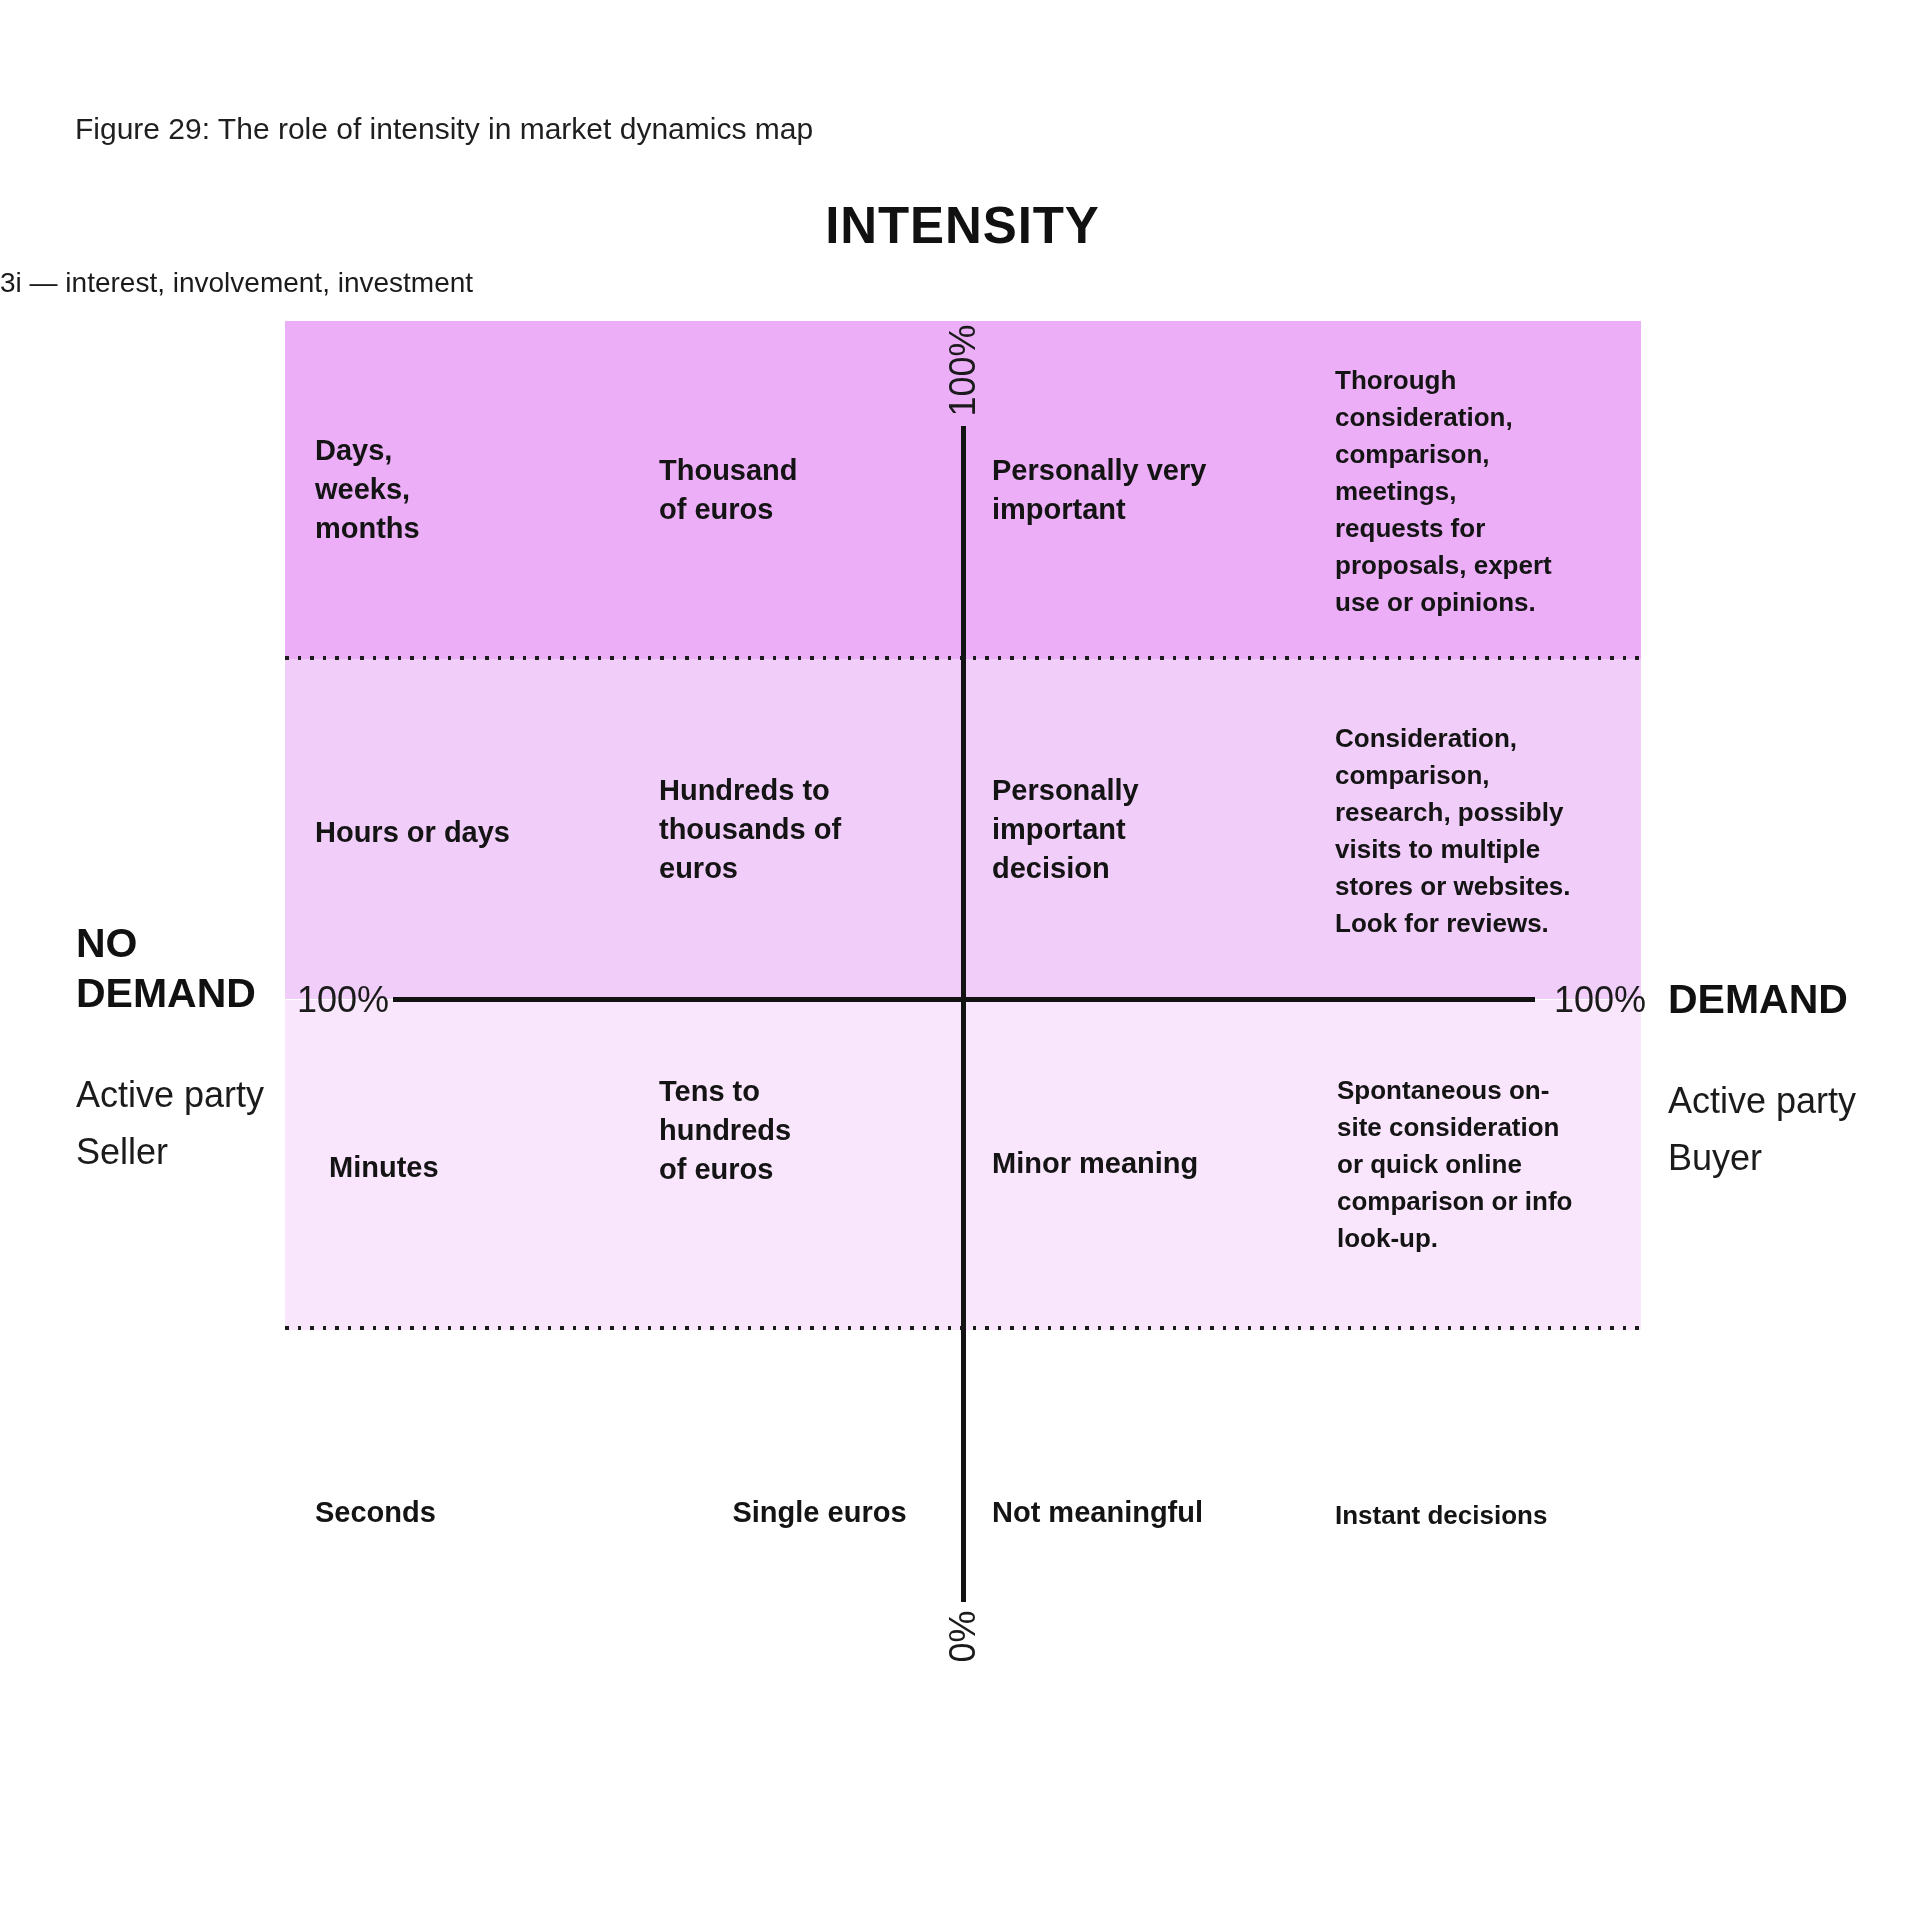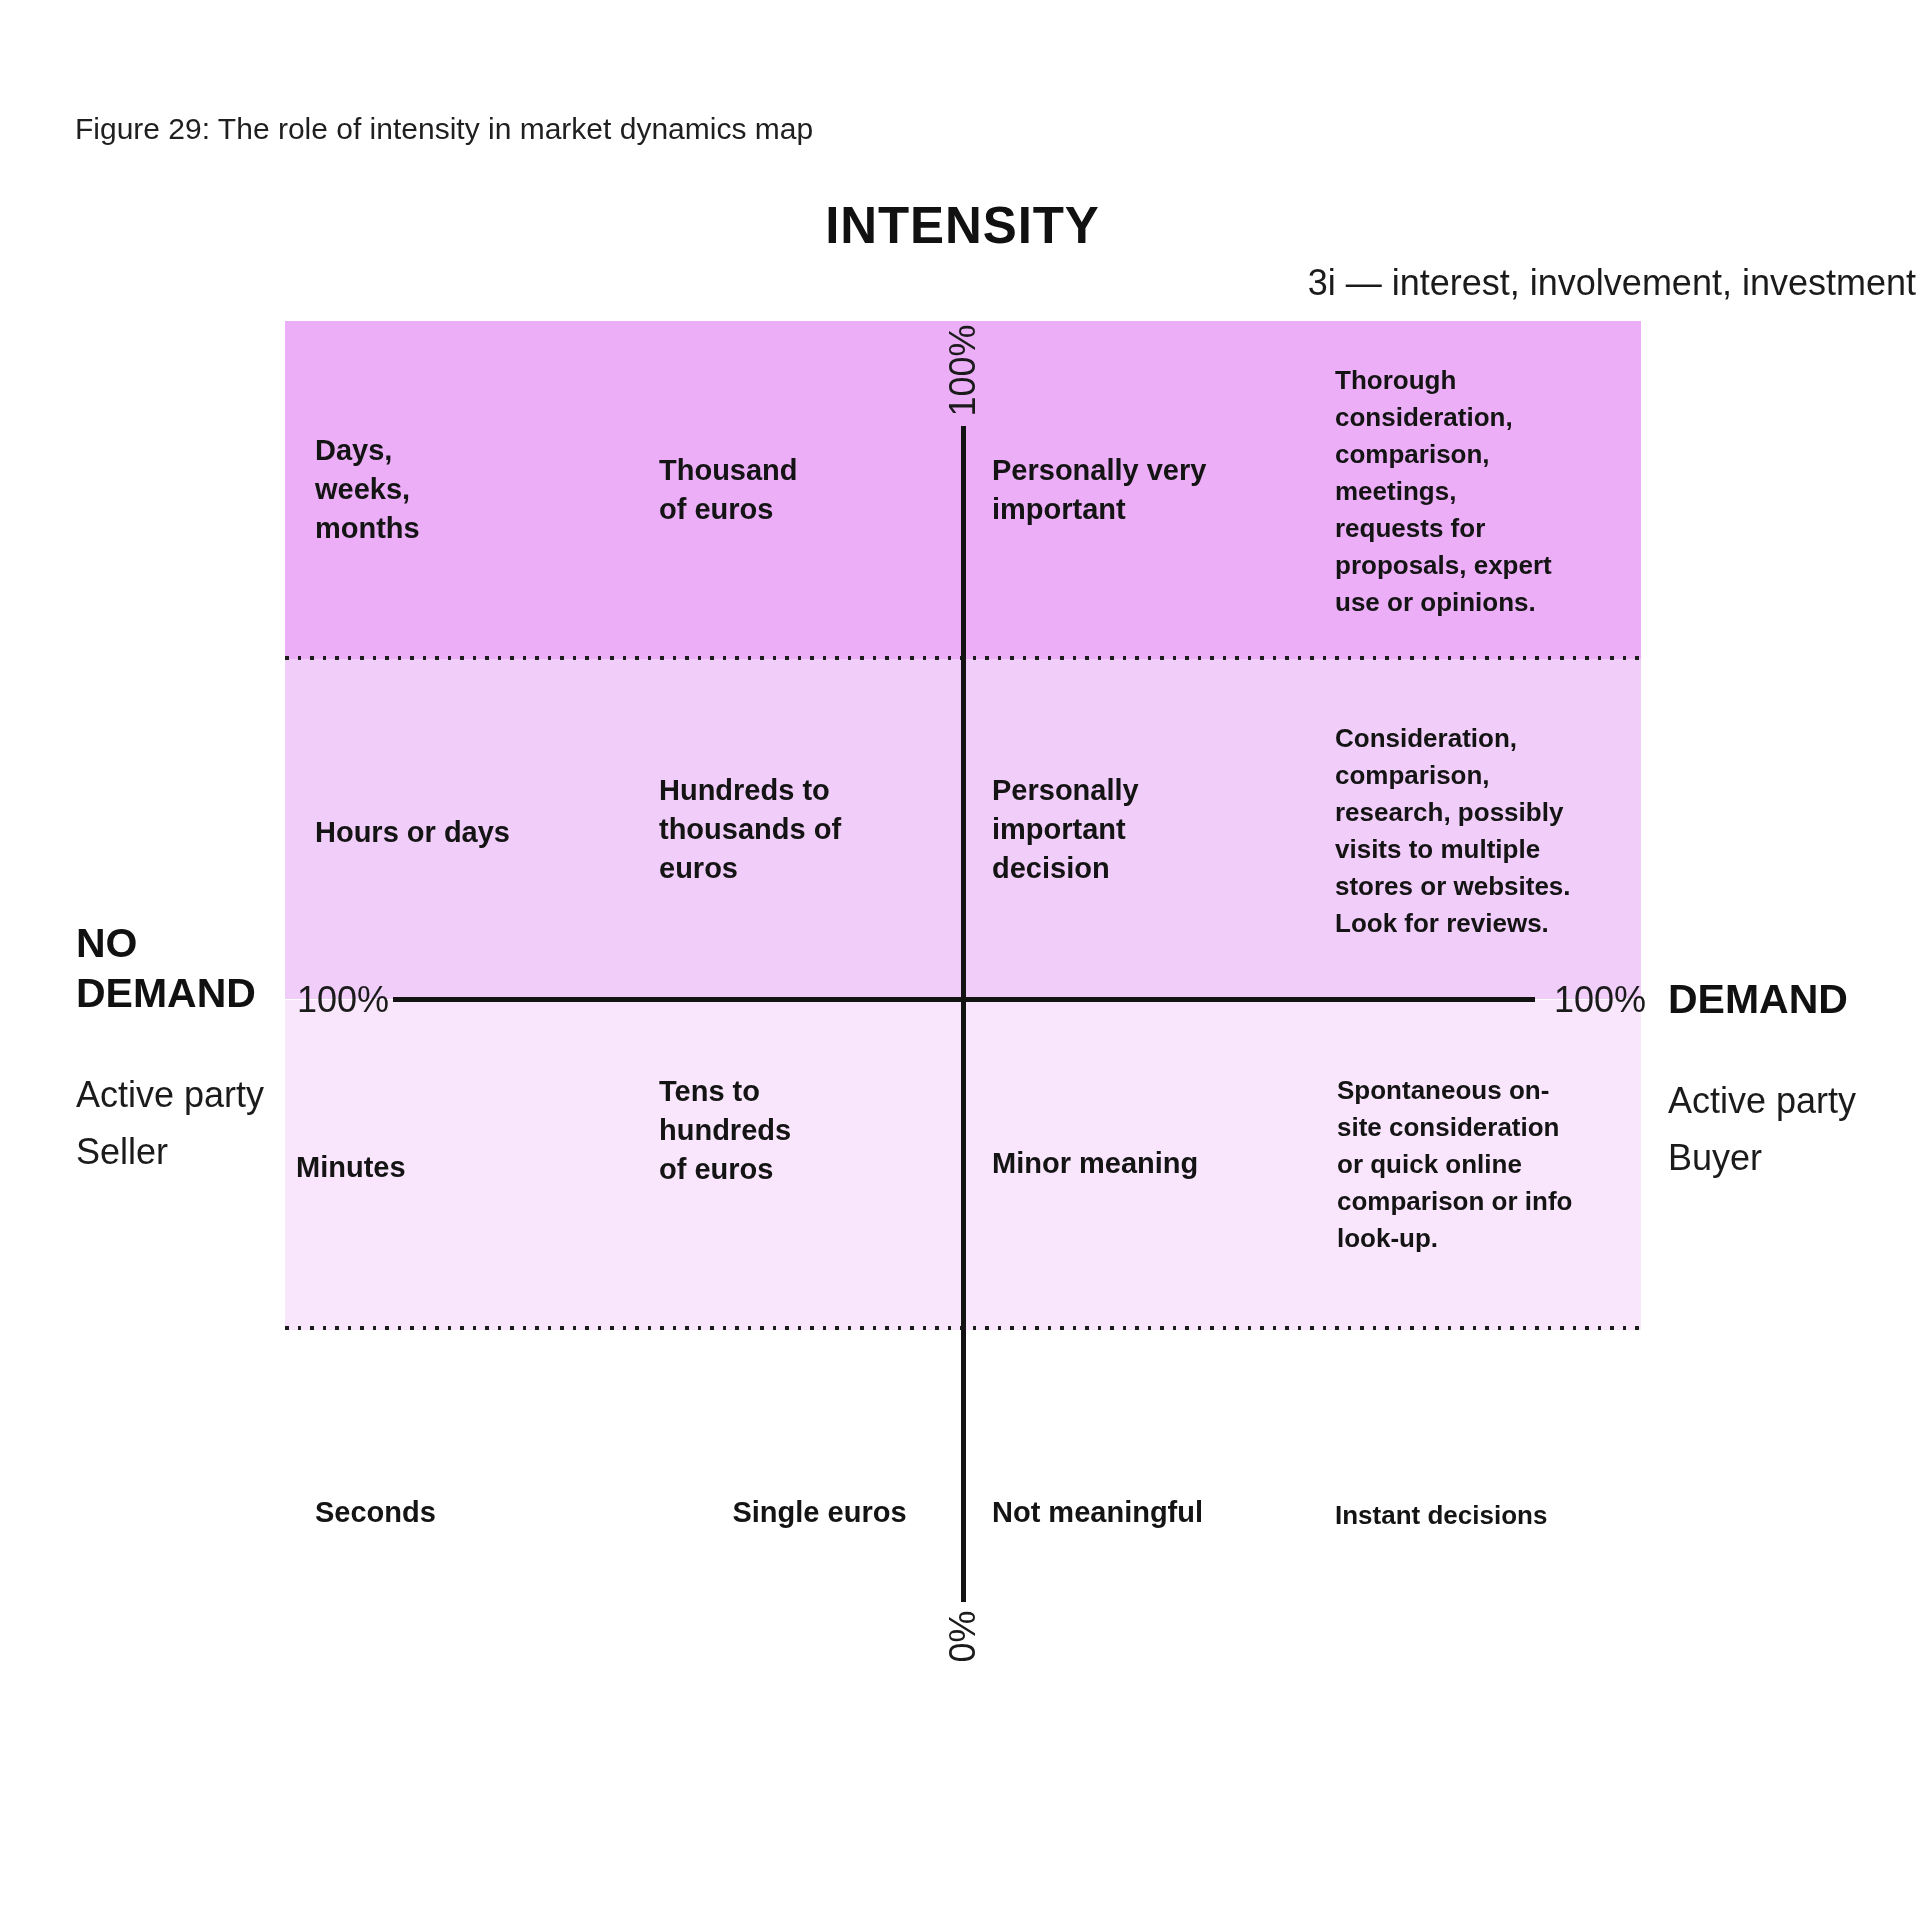--- a/index.html
+++ b/index.html
@@ -28,22 +28,22 @@
     text-align: center;
     font-size: 51px;
     font-weight: 800;
     letter-spacing: 0.9px;
     line-height: 55px;
     color: #111111;
   }
   .chart-subtitle {
     position: absolute;
     left: 0; top: 260px; width: 1916px;
-    text-align: right;
-    font-size: 36px;
+    text-align: left;
+    font-size: 28px;
     font-weight: 400;
     line-height: 45px;
     color: #1b1b1b;
   }
 
   .band {
     position: absolute;
     left: 285px;
     width: 1356px;
   }
@@ -128,21 +128,21 @@
   .r1c1 { left: 315px;  top: 431px; }
   .r1c2 { left: 659px;  top: 451px; }
   .r1c3 { left: 992px; top: 451px; }
   .r1c4 { left: 1335px; top: 362px; }
 
   .r2c1 { left: 315px;  top: 813px; }
   .r2c2 { left: 659px;  top: 771px; }
   .r2c3 { left: 992px; top: 771px; }
   .r2c4 { left: 1335px; top: 720px; }
 
-  .r3c1 { left: 296px;  top: 1148px; }
+  .r3c1 { left: 329px;  top: 1148px; }
   .r3c2 { left: 659px;  top: 1072px; }
   .r3c3 { left: 992px; top: 1144px; }
   .r3c4 { left: 1337px; top: 1072px; }
 
   .r4c1 { left: 315px;  top: 1493px; }
   .r4c2 { left: 659px;  top: 1493px; text-align: center; }
   .r4c3 { left: 992px; top: 1493px; }
   .r4c4 { left: 1335px; top: 1497px; }
 </style>
 </head>

